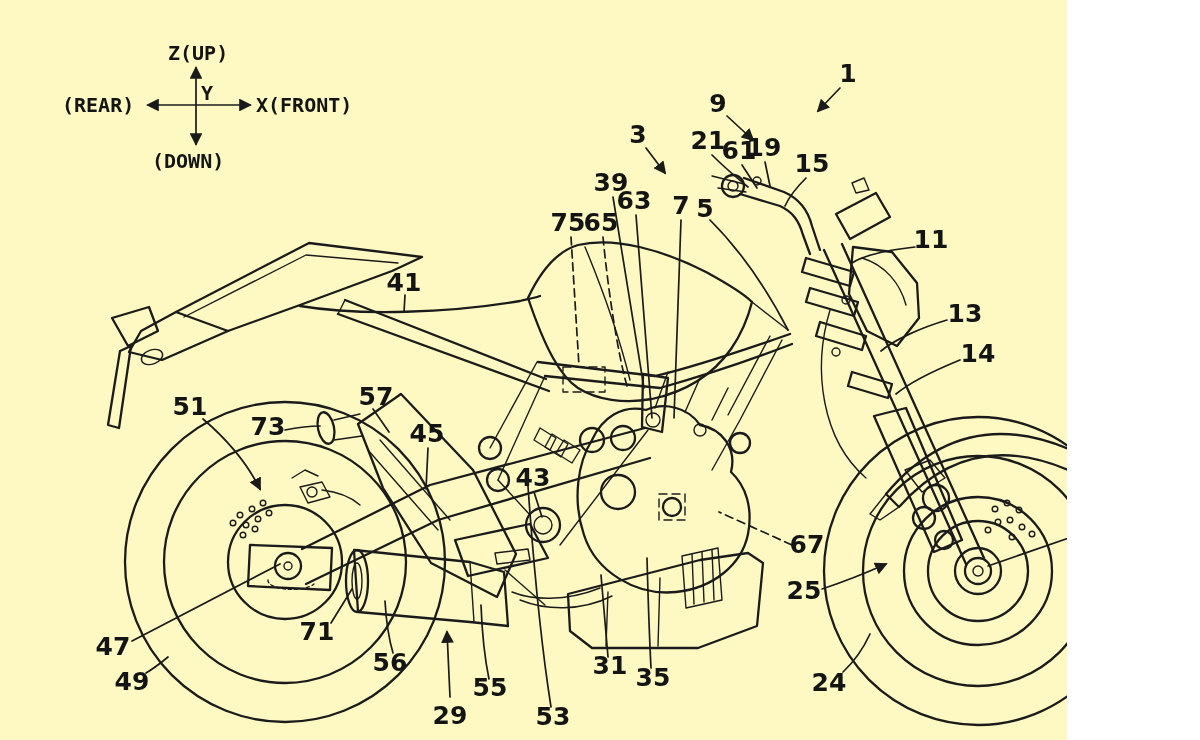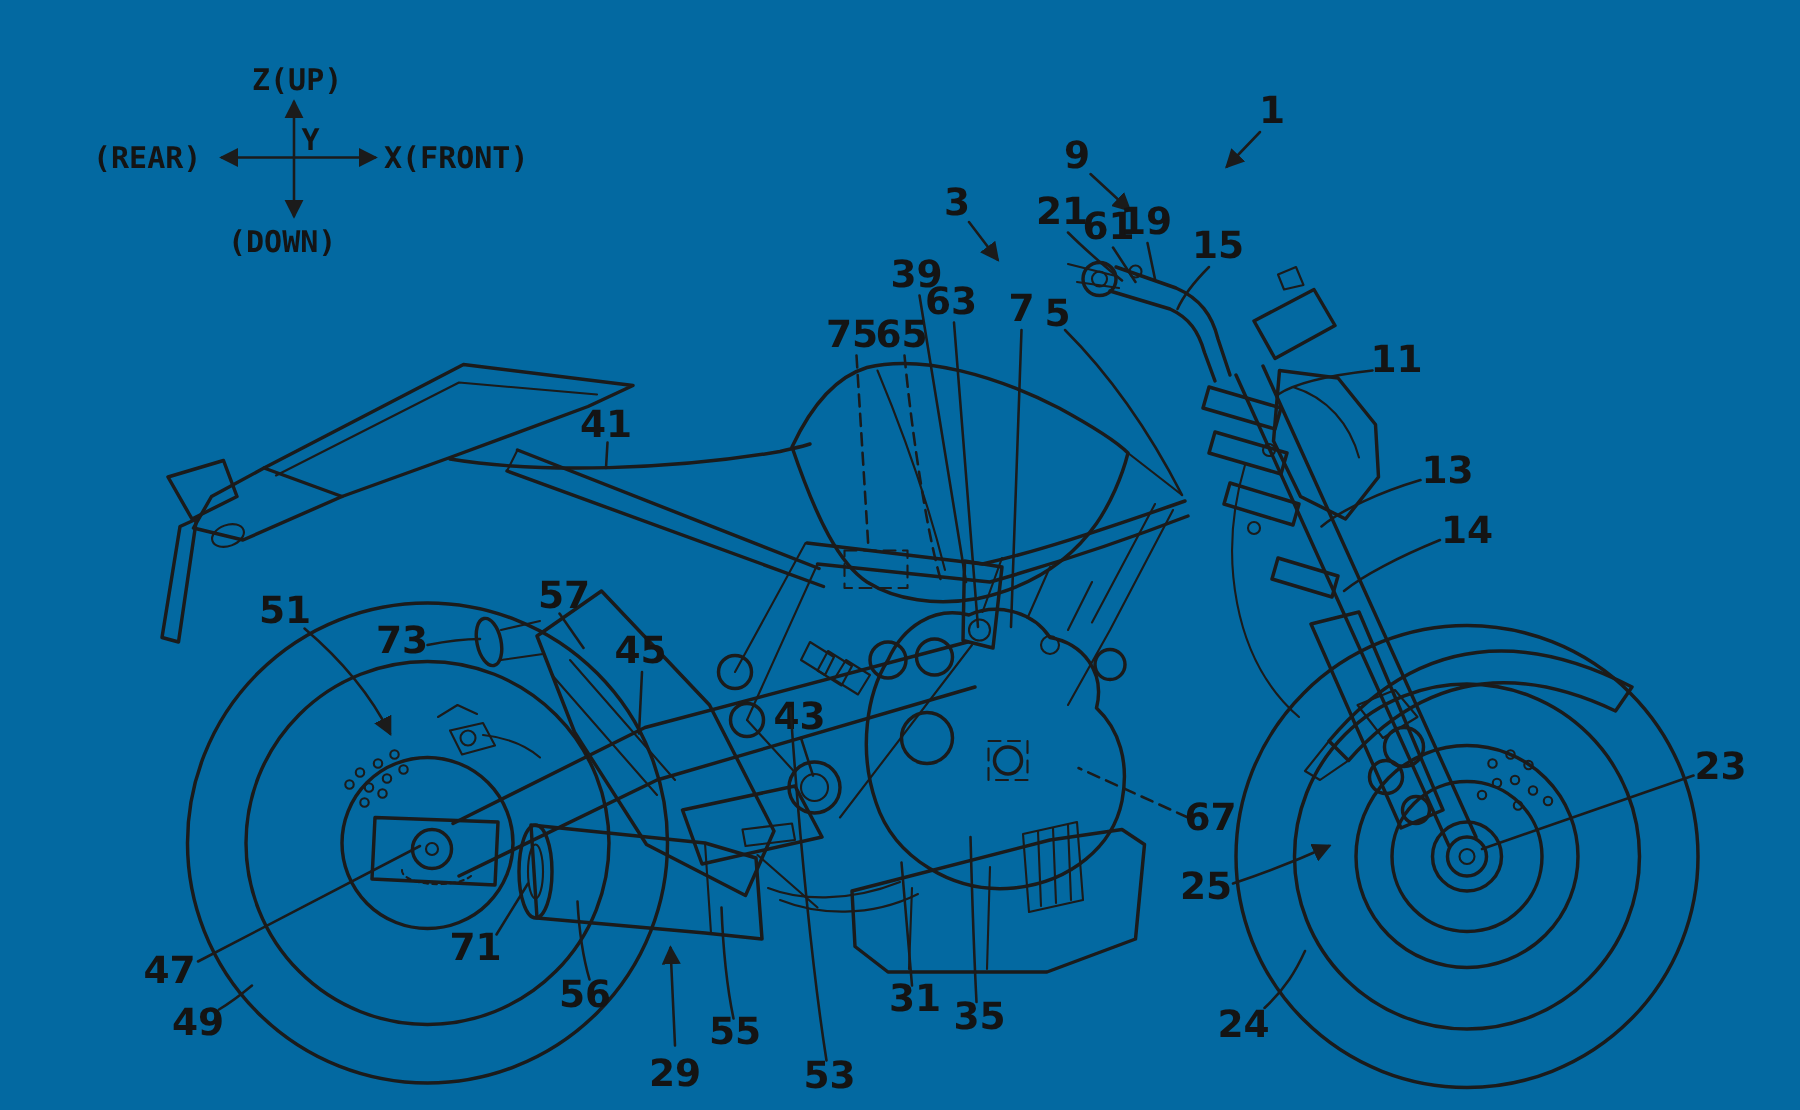--- a/index.html
+++ b/index.html
@@ -1,16 +1,16 @@
 <!DOCTYPE html>
 <html><head>
 <meta charset="utf-8">
 <style>
   html,body{margin:0;padding:0;background:#ffffff;}
-  .canvas{width:1200px;height:740px;background:#0369a1;overflow:hidden;position:relative;}
+  .canvas{width:1067px;height:740px;background:#fef9c3;overflow:hidden;position:relative;}
   svg{display:block;}
   .s  {fill:none;stroke:#1b1b1b;stroke-width:2.3;stroke-linejoin:round;stroke-linecap:round;}
   .t  {fill:none;stroke:#1b1b1b;stroke-width:1.4;stroke-linejoin:round;stroke-linecap:round;}
   .leader{fill:none;stroke:#1b1b1b;stroke-width:1.7;stroke-linecap:round;}
   .dash{stroke-dasharray:8 5;}
   .lbl{font-family:"DejaVu Sans","Liberation Sans",sans-serif;font-weight:bold;font-size:25px;fill:#141414;text-anchor:middle;}
   .axis{font-family:"DejaVu Sans Mono","Liberation Mono",monospace;font-weight:bold;font-size:20px;fill:#141414;}
   .arrfill{fill:#1b1b1b;}
 </style>
 </head>

